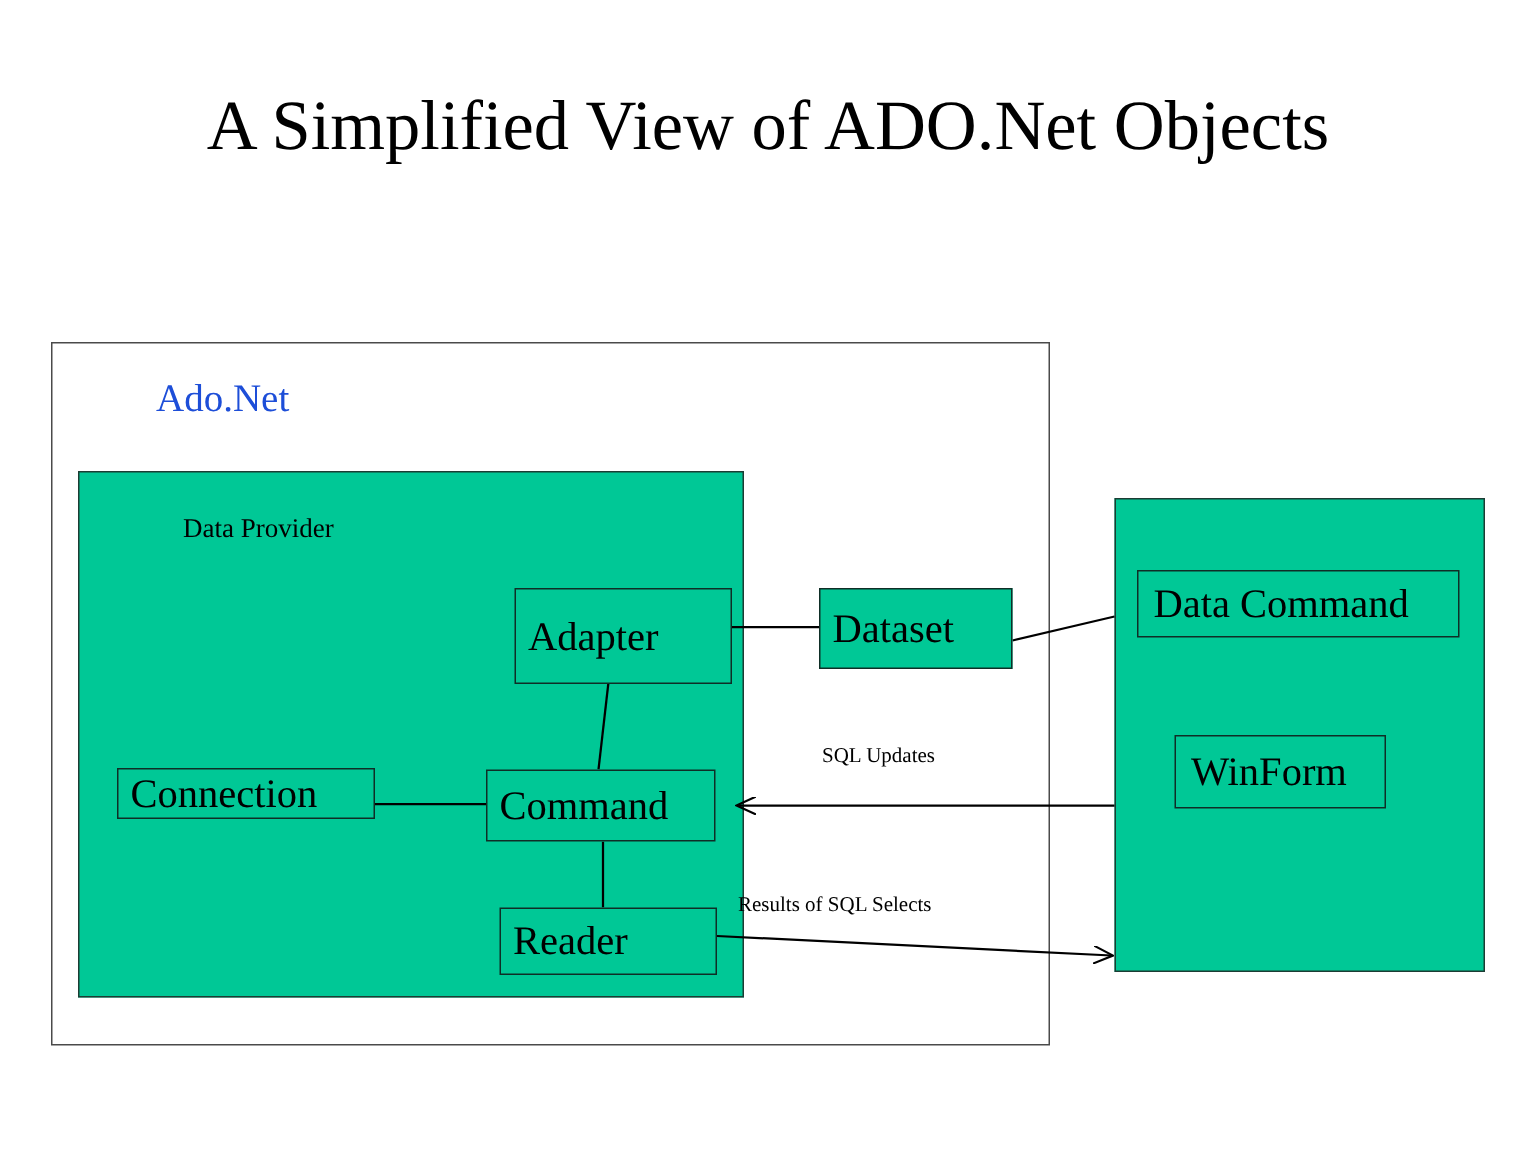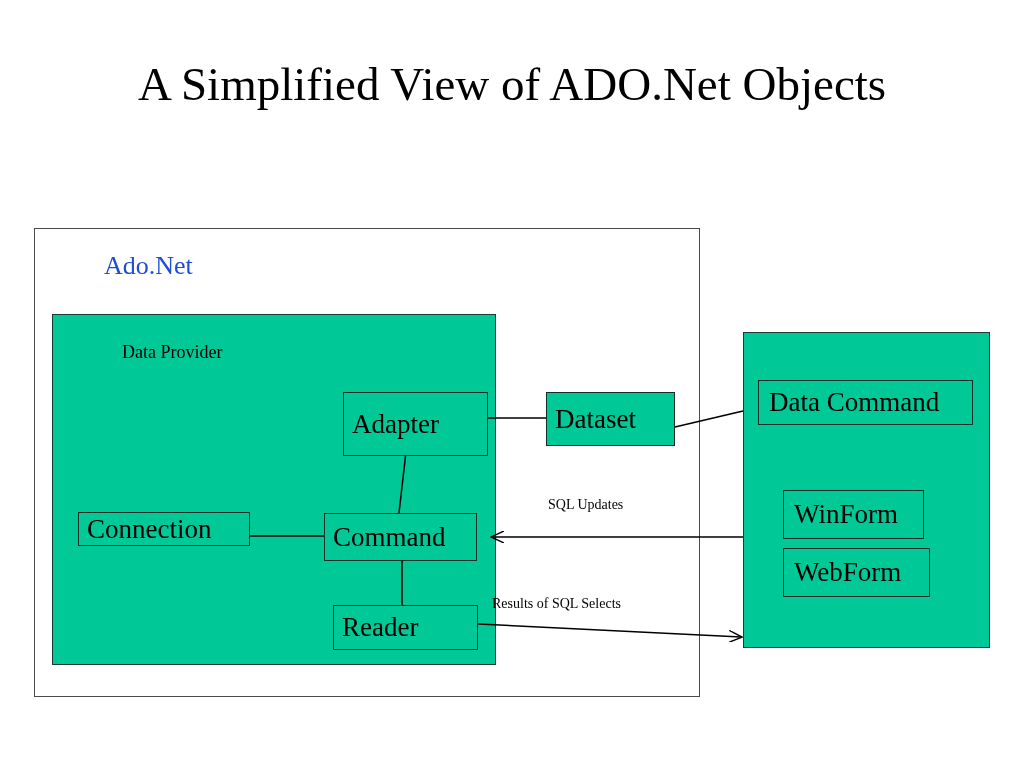--- a/index.html
+++ b/index.html
@@ -179,19 +179,18 @@
   <div class="node node-reader">Reader</div>
 
   <div class="node node-connection">Connection</div>
 
   <div class="node node-dataset onwhite">Dataset</div>
 
   <div class="node node-consumer">Data Command</div>
 
   <div class="node node-winform">WinForm</div>
 
-  <div class="node node-webform">WebForm</div>
 
   <div class="edge-label label-sql-updates">SQL Updates</div>
 
   <div class="edge-label label-sql-selects">Results of SQL Selects</div>
 
 </div>
 
 </body></html>

